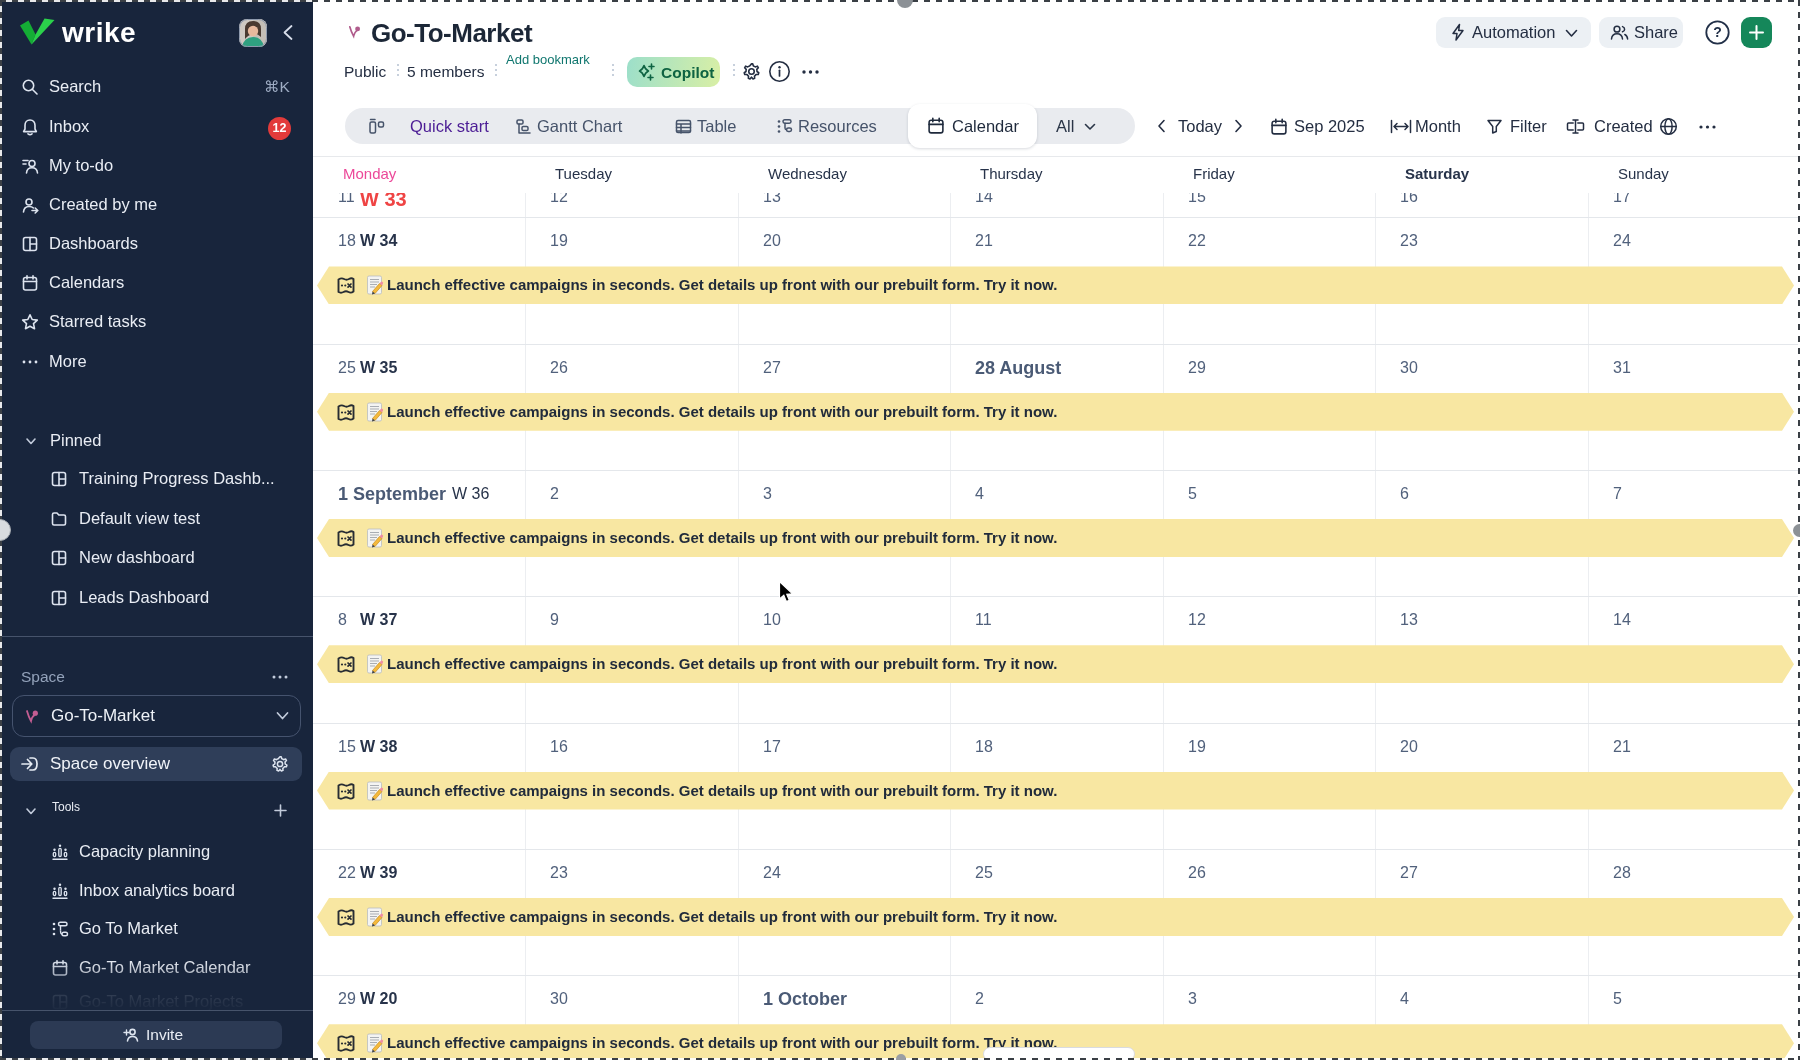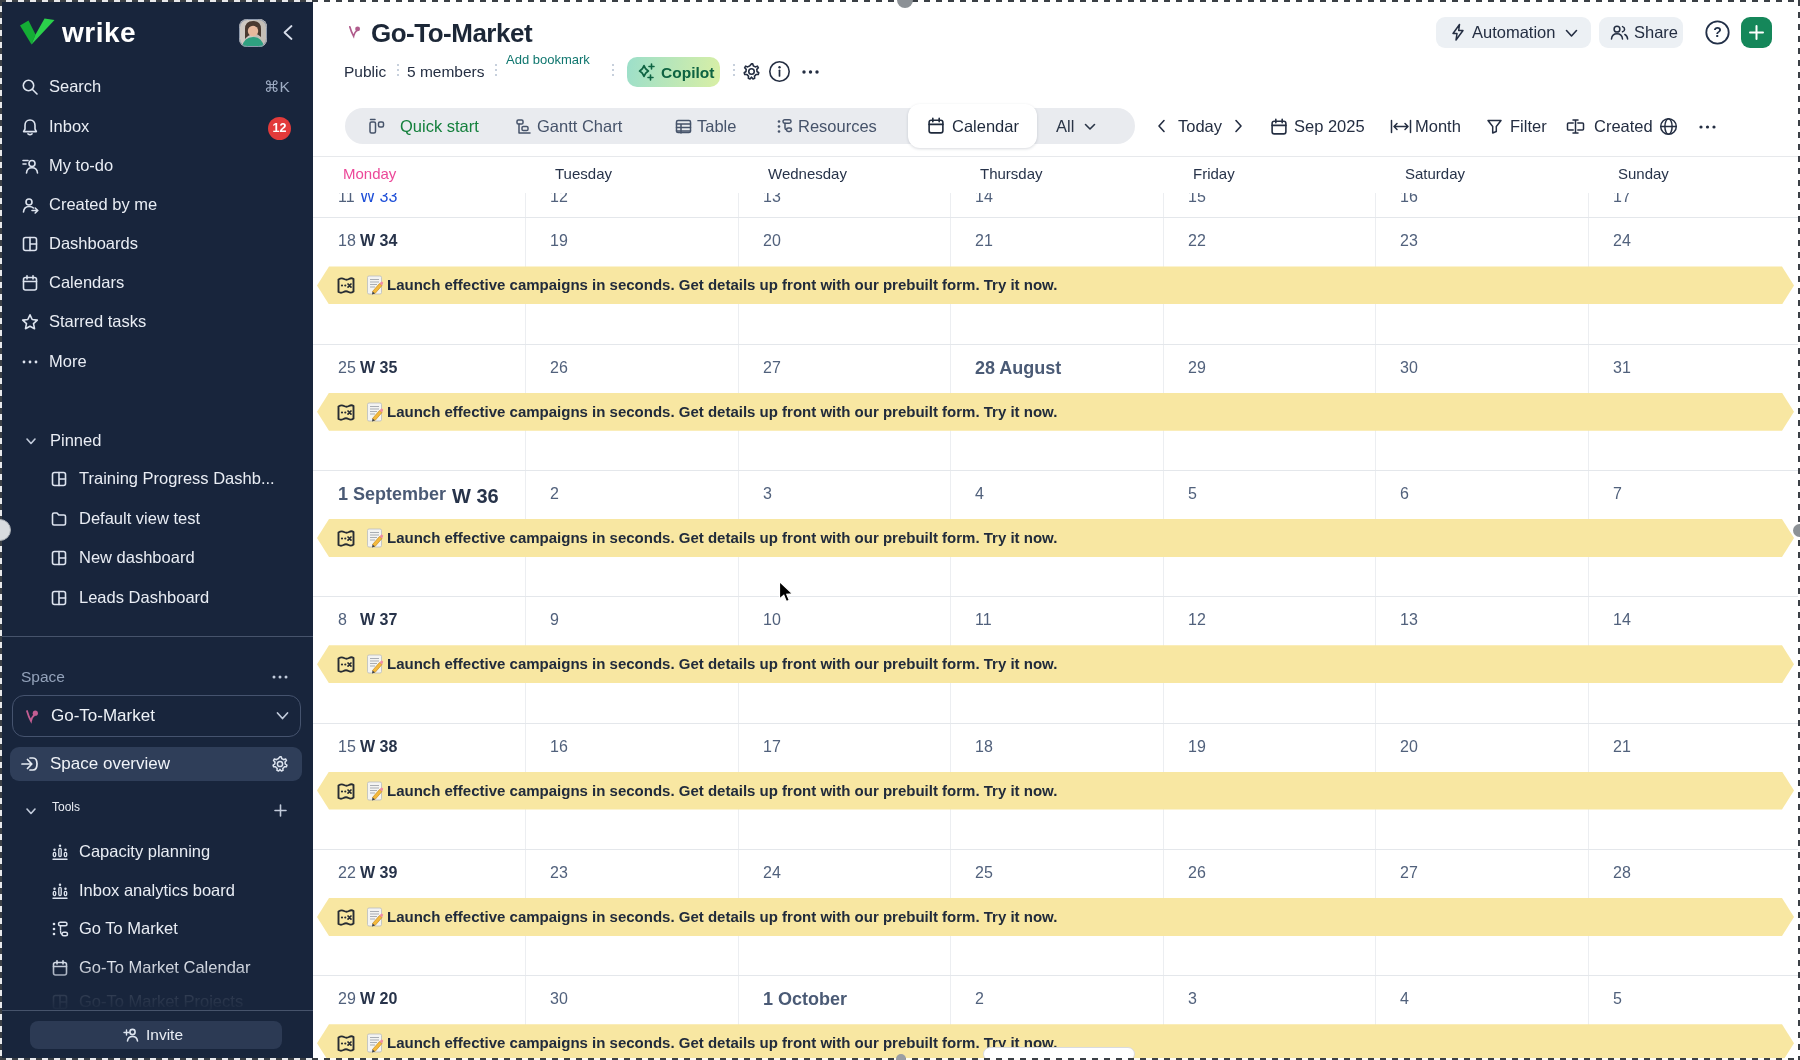--- a/index.html
+++ b/index.html
@@ -239,21 +239,21 @@
 <svg class="abs" style="left:1748px;top:24px" width="17" height="17" viewBox="0 0 17 17">
     <path d="M8.5 2 L8.5 15 M2 8.5 L15 8.5" stroke="#fff" stroke-width="2" stroke-linecap="round"></path>
   </svg>
 <div class="abs" style="left:345px;top:108px;width:790px;height:36px;border-radius:18px;background:#e9ebef"></div>
 <div class="abs" style="left:908px;top:104px;width:129px;height:44px;border-radius:12px;background:#fff;box-shadow:0 1px 3px rgba(40,50,70,.18)"></div>
 <svg class="abs" style="left:368px;top:118px" width="17" height="17" viewBox="0 0 17 17">
     <rect x="2" y="4" width="5.5" height="11" rx="1.5" fill="none" stroke="#46536a" stroke-width="1.5" stroke-linecap="round" stroke-linejoin="round"></rect>
     <path d="M2.5 1.5 L7 1.5" stroke="#46536a" stroke-width="1.5" stroke-linecap="round"></path>
     <rect x="10.5" y="4" width="5" height="5" rx="1.5" fill="none" stroke="#46536a" stroke-width="1.5" stroke-linecap="round" stroke-linejoin="round"></rect>
   </svg>
-<div class="abs" style="left:400px;top:117px;font-size:16.5px;color:#15803d">Quick start</div>
+<div class="abs" style="left:410px;top:117px;font-size:16.5px;color:#4c1d95">Quick start</div>
 <svg class="abs" style="left:515px;top:118px" width="17" height="17" viewBox="0 0 17 17">
     <rect x="2" y="2" width="6" height="4" rx="1.3" fill="none" stroke="#46536a" stroke-width="1.5" stroke-linecap="round" stroke-linejoin="round"></rect>
     <rect x="7" y="8.5" width="6" height="4" rx="1.3" fill="none" stroke="#46536a" stroke-width="1.5" stroke-linecap="round" stroke-linejoin="round"></rect>
     <path d="M4 6 L4 15 L15 15" fill="none" stroke="#46536a" stroke-width="1.5" stroke-linecap="round" stroke-linejoin="round"></path>
   </svg>
 <div class="abs" style="left:537px;top:117px;font-size:16.5px;color:#46536a">Gantt Chart</div>
 <svg class="abs" style="left:675px;top:118px" width="17" height="17" viewBox="0 0 17 17">
     <rect x="1.5" y="2.5" width="14" height="12" rx="1.5" fill="none" stroke="#46536a" stroke-width="1.5" stroke-linecap="round" stroke-linejoin="round"></rect>
     <path d="M1.5 6 L15.5 6 M1.5 9.5 L15.5 9.5 M1.5 13 L15.5 13 M6 6 L6 15" fill="none" stroke="#46536a" stroke-width="1.5" stroke-linecap="round" stroke-linejoin="round"></path>
   </svg>
@@ -319,21 +319,21 @@
 <div class="abs" style="left:1375.2px;top:189px;width:1px;height:871px;background:#eceef1"></div>
 <div class="abs" style="left:1587.6px;top:189px;width:1px;height:871px;background:#eceef1"></div>
 <div class="abs" style="left:313px;top:217.4px;width:1487px;height:1px;background:#e4e7eb"></div>
 <div class="abs" style="left:313px;top:343.7px;width:1487px;height:1px;background:#e4e7eb"></div>
 <div class="abs" style="left:313px;top:470.0px;width:1487px;height:1px;background:#e4e7eb"></div>
 <div class="abs" style="left:313px;top:596.3px;width:1487px;height:1px;background:#e4e7eb"></div>
 <div class="abs" style="left:313px;top:722.6px;width:1487px;height:1px;background:#e4e7eb"></div>
 <div class="abs" style="left:313px;top:848.9px;width:1487px;height:1px;background:#e4e7eb"></div>
 <div class="abs" style="left:313px;top:975.2px;width:1487px;height:1px;background:#e4e7eb"></div>
 <div class="abs" style="left:338px;top:188.0px;font-size:16px;color:#51617c;white-space:nowrap">11</div>
-<div class="abs" style="left:360px;top:188.0px;font-size:16px;font-weight:400;color:#1d4ed8;white-space:nowrap">W 33</div>
+<div class="abs" style="left:360px;top:188.0px;font-size:20px;font-weight:700;color:#ef4444;white-space:nowrap">W 33</div>
 <div class="abs" style="left:550px;top:188px;font-size:16px;color:#51617c">12</div>
 <div class="abs" style="left:763px;top:188px;font-size:16px;color:#51617c">13</div>
 <div class="abs" style="left:975px;top:188px;font-size:16px;color:#51617c">14</div>
 <div class="abs" style="left:1188px;top:188px;font-size:16px;color:#51617c">15</div>
 <div class="abs" style="left:1400px;top:188px;font-size:16px;color:#51617c">16</div>
 <div class="abs" style="left:1613px;top:188px;font-size:16px;color:#51617c">17</div>
 <div class="abs" style="left:338px;top:232.4px;font-size:16px;color:#51617c;white-space:nowrap">18</div>
 <div class="abs" style="left:550px;top:232.4px;font-size:16px;color:#51617c;white-space:nowrap">19</div>
 <div class="abs" style="left:763px;top:232.4px;font-size:16px;color:#51617c;white-space:nowrap">20</div>
 <div class="abs" style="left:975px;top:232.4px;font-size:16px;color:#51617c;white-space:nowrap">21</div>
@@ -349,21 +349,21 @@
 <div class="abs" style="left:1400px;top:358.7px;font-size:16px;color:#51617c;white-space:nowrap">30</div>
 <div class="abs" style="left:1613px;top:358.7px;font-size:16px;color:#51617c;white-space:nowrap">31</div>
 <div class="abs" style="left:360px;top:358.7px;font-size:16px;font-weight:600;color:#27334a;white-space:nowrap">W 35</div>
 <div class="abs" style="left:338px;top:484.0px;font-size:18px;font-weight:bold;color:#4a5a75;white-space:nowrap">1 September</div>
 <div class="abs" style="left:550px;top:485.0px;font-size:16px;color:#51617c;white-space:nowrap">2</div>
 <div class="abs" style="left:763px;top:485.0px;font-size:16px;color:#51617c;white-space:nowrap">3</div>
 <div class="abs" style="left:975px;top:485.0px;font-size:16px;color:#51617c;white-space:nowrap">4</div>
 <div class="abs" style="left:1188px;top:485.0px;font-size:16px;color:#51617c;white-space:nowrap">5</div>
 <div class="abs" style="left:1400px;top:485.0px;font-size:16px;color:#51617c;white-space:nowrap">6</div>
 <div class="abs" style="left:1613px;top:485.0px;font-size:16px;color:#51617c;white-space:nowrap">7</div>
-<div class="abs" style="left:452px;top:485.0px;font-size:20px;font-weight:700;color:#27334a;white-space:nowrap">W 36</div>
+<div class="abs" style="left:452px;top:485.0px;font-size:16px;font-weight:400;color:#27334a;white-space:nowrap">W 36</div>
 <div class="abs" style="left:338px;top:611.3px;font-size:16px;color:#51617c;white-space:nowrap">8</div>
 <div class="abs" style="left:550px;top:611.3px;font-size:16px;color:#51617c;white-space:nowrap">9</div>
 <div class="abs" style="left:763px;top:611.3px;font-size:16px;color:#51617c;white-space:nowrap">10</div>
 <div class="abs" style="left:975px;top:611.3px;font-size:16px;color:#51617c;white-space:nowrap">11</div>
 <div class="abs" style="left:1188px;top:611.3px;font-size:16px;color:#51617c;white-space:nowrap">12</div>
 <div class="abs" style="left:1400px;top:611.3px;font-size:16px;color:#51617c;white-space:nowrap">13</div>
 <div class="abs" style="left:1613px;top:611.3px;font-size:16px;color:#51617c;white-space:nowrap">14</div>
 <div class="abs" style="left:360px;top:611.3px;font-size:16px;font-weight:600;color:#27334a;white-space:nowrap">W 37</div>
 <div class="abs" style="left:338px;top:737.6px;font-size:16px;color:#51617c;white-space:nowrap">15</div>
 <div class="abs" style="left:550px;top:737.6px;font-size:16px;color:#51617c;white-space:nowrap">16</div>
@@ -507,21 +507,21 @@
 <path d="M6.5 16.5 L9 18.5 L6 19.5 Z" fill="#3c3f44"></path>
     </svg>
 <div style="position:absolute;left:70px;top:10px;font-size:15px;font-weight:bold;color:#212b3b;white-space:nowrap">Launch effective campaigns in seconds. Get details up front with our prebuilt form. Try it now.</div>
   </div>
 <div class="abs" style="left:313px;top:157px;width:1487px;height:36px;background:#fff"></div>
 <div class="abs" style="left:343px;top:165px;font-size:15px;color:#ec4899;font-weight:400">Monday</div>
 <div class="abs" style="left:555px;top:165px;font-size:15px;color:#27334a;font-weight:400">Tuesday</div>
 <div class="abs" style="left:768px;top:165px;font-size:15px;color:#27334a;font-weight:400">Wednesday</div>
 <div class="abs" style="left:980px;top:165px;font-size:15px;color:#27334a;font-weight:400">Thursday</div>
 <div class="abs" style="left:1193px;top:165px;font-size:15px;color:#27334a;font-weight:400">Friday</div>
-<div class="abs" style="left:1405px;top:165px;font-size:15px;color:#27334a;font-weight:400">Saturday</div>
+<div class="abs" style="left:1405px;top:165px;font-size:15px;color:#27334a;font-weight:700">Saturday</div>
 <div class="abs" style="left:1618px;top:165px;font-size:15px;color:#27334a;font-weight:400">Sunday</div>
 <div class="abs" style="left:983px;top:1047px;width:152px;height:14px;border-radius:7px;background:#fff;border:1px solid #d9dbdf"></div>
 <svg class="abs" style="left:778px;top:580px" width="17" height="24" viewBox="0 0 17 24">
 <path d="M1.5 1.5 L1.5 19 L5.8 15.2 L8.3 21.5 L11.3 20.3 L8.8 14.2 L14.5 13.8 Z" fill="#000" stroke="#fff" stroke-width="1.2"></path>
   </svg>
 <div class="abs" style="left:0;top:0;width:1800px;height:2px;background:repeating-linear-gradient(to right,#3a3f45 0 6px,rgba(255,255,255,.9) 6px 12px)"></div>
 <div class="abs" style="left:0;top:1058px;width:1800px;height:2px;background:repeating-linear-gradient(to right,#3a3f45 0 6px,rgba(255,255,255,.9) 6px 12px)"></div>
 <div class="abs" style="left:0;top:0;width:2px;height:1060px;background:repeating-linear-gradient(to bottom,#3a3f45 0 6px,rgba(255,255,255,.9) 6px 12px)"></div>
 <div class="abs" style="left:1798px;top:0;width:2px;height:1060px;background:repeating-linear-gradient(to bottom,#3a3f45 0 6px,rgba(255,255,255,.9) 6px 12px)"></div>
 <div class="abs" style="left:897px;top:-8px;width:16px;height:16px;border-radius:50%;background:#8c9196"></div>

